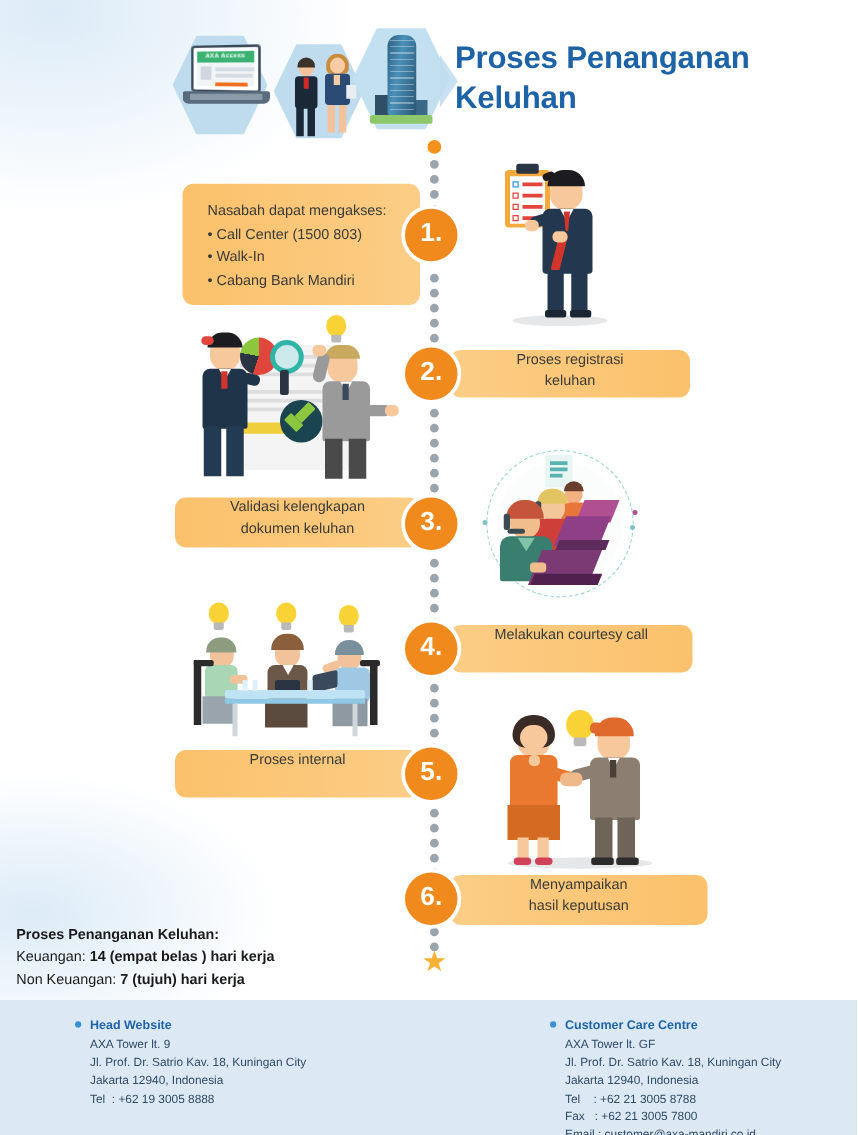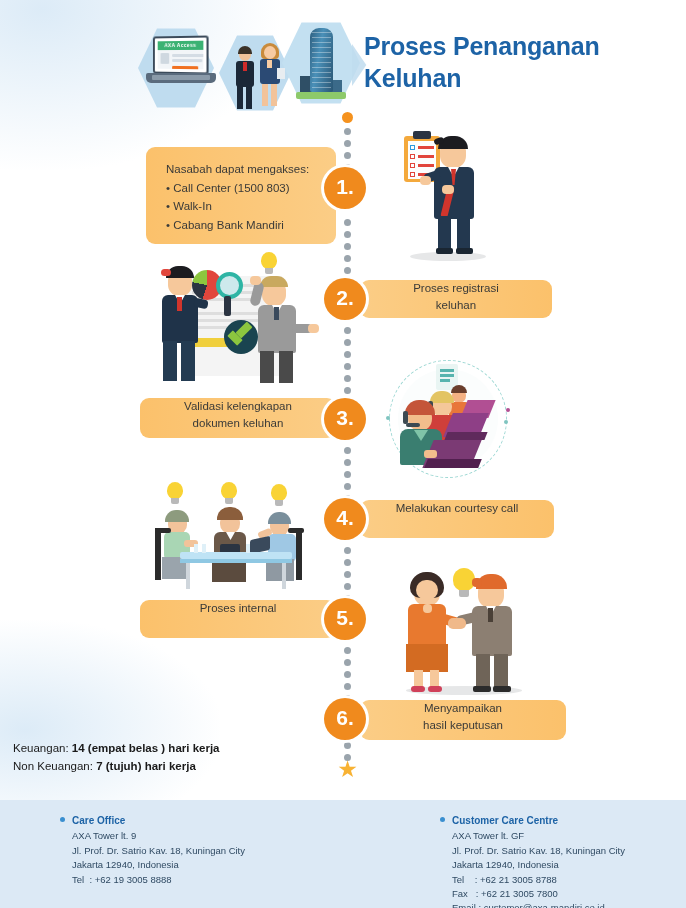--- a/index.html
+++ b/index.html
@@ -491,29 +491,30 @@
 
 <div class="num" style="left:324px;top:698px;">6.</div>
 <div class="box right" style="left:360px;top:700px;width:206px;height:40px;">
   <div>
     <div>Menyampaikan</div>
     <div>hasil keputusan</div>
   </div>
 </div>
 
 <div class="summary">
+  <div class="hd">Proses Penanganan Keluhan:</div>
   <div><span>Keuangan: </span><span class="v">14 (empat belas ) hari kerja</span></div>
   <div><span>Non Keuangan: </span><span class="v">7 (tujuh) hari kerja</span></div>
 </div>
 
 <div class="footer">
   <div class="fcol c1">
     <div class="fhead">
       <span class="fbullet"></span>
-      <span>Care Office</span>
+      <span>Head Website</span>
     </div>
     <div class="frow">AXA Tower lt. 9</div>
     <div class="frow">Jl. Prof. Dr. Satrio Kav. 18, Kuningan City</div>
     <div class="frow">Jakarta 12940, Indonesia</div>
     <div class="frow">Tel  : +62 19 3005 8888</div>
   </div>
   <div class="fcol c2">
     <div class="fhead">
       <span class="fbullet"></span>
       <span>Customer Care Centre</span>

